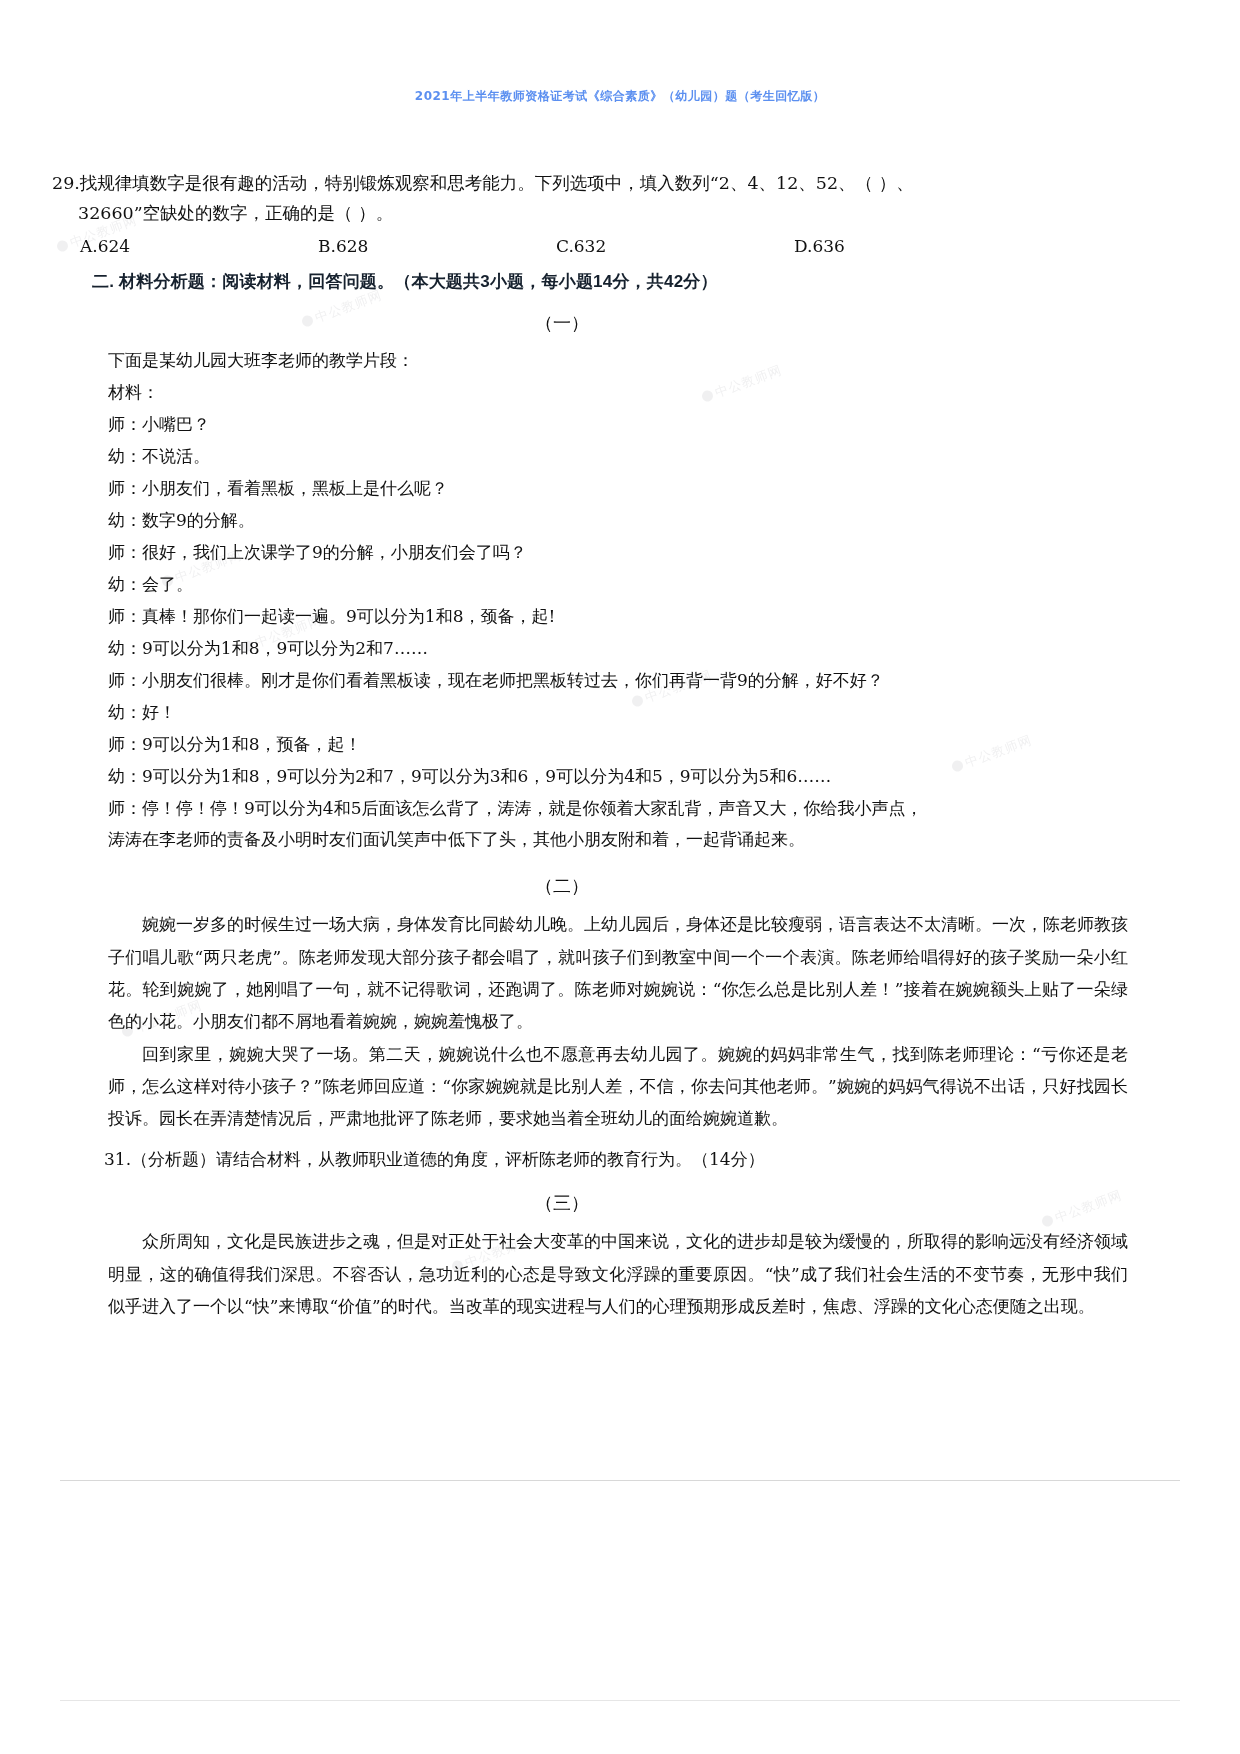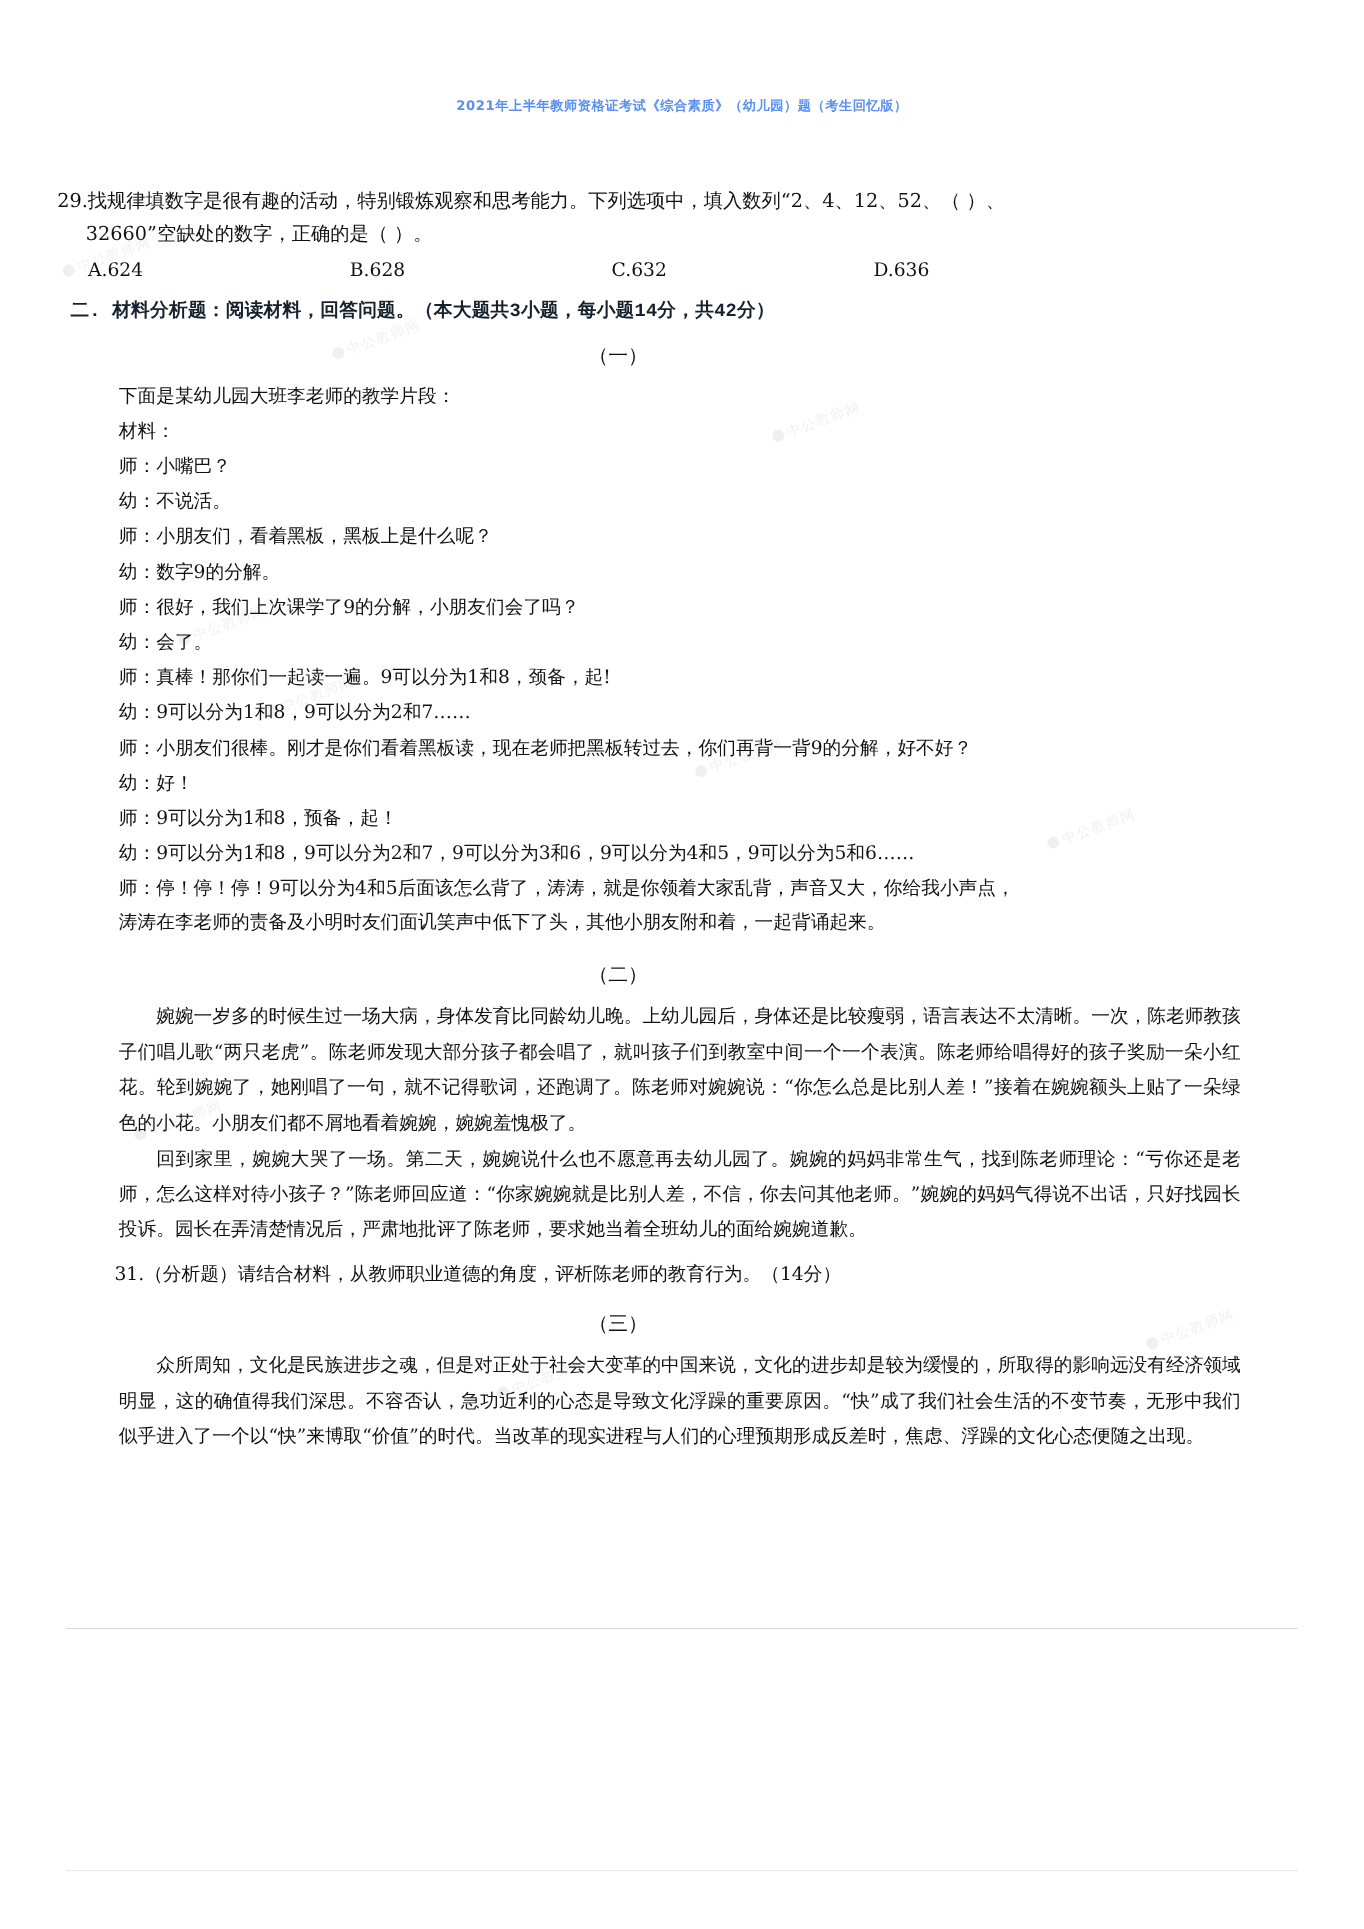--- a/index.html
+++ b/index.html
@@ -89,25 +89,25 @@
     margin-left: 28px;
     display: flex;
     font-size: 17px;
     font-family: "DejaVu Serif", "Liberation Serif", serif;
     color: #111;
   }
   .opt { width: 238px; flex: 0 0 238px; }
 
   .section-heading {
     margin-top: 14px;
-    margin-left: 12px;
+    margin-left: 40px;
     font-size: 17px;
     font-weight: bold;
     color: #16212e;
-    font-family: Liberation Mono, monospace;
+    font-family: Liberation Sans, sans-serif;
     letter-spacing: 0.2px;
   }
 
   .material-num {
     text-align: center;
     font-size: 18px;
     margin-top: 18px;
     margin-bottom: 10px;
     color: #111;
     font-family: "DejaVu Serif", "Liberation Serif", serif;

